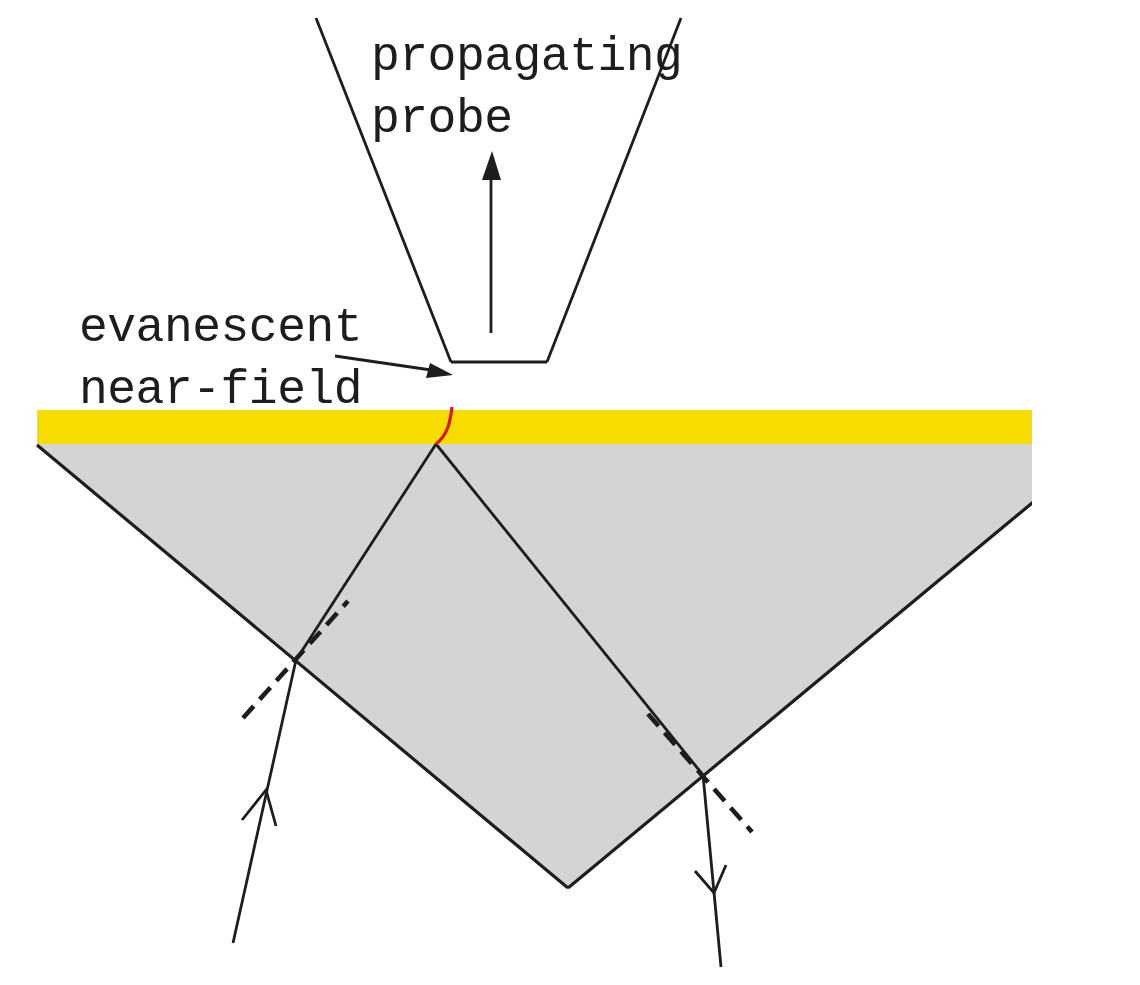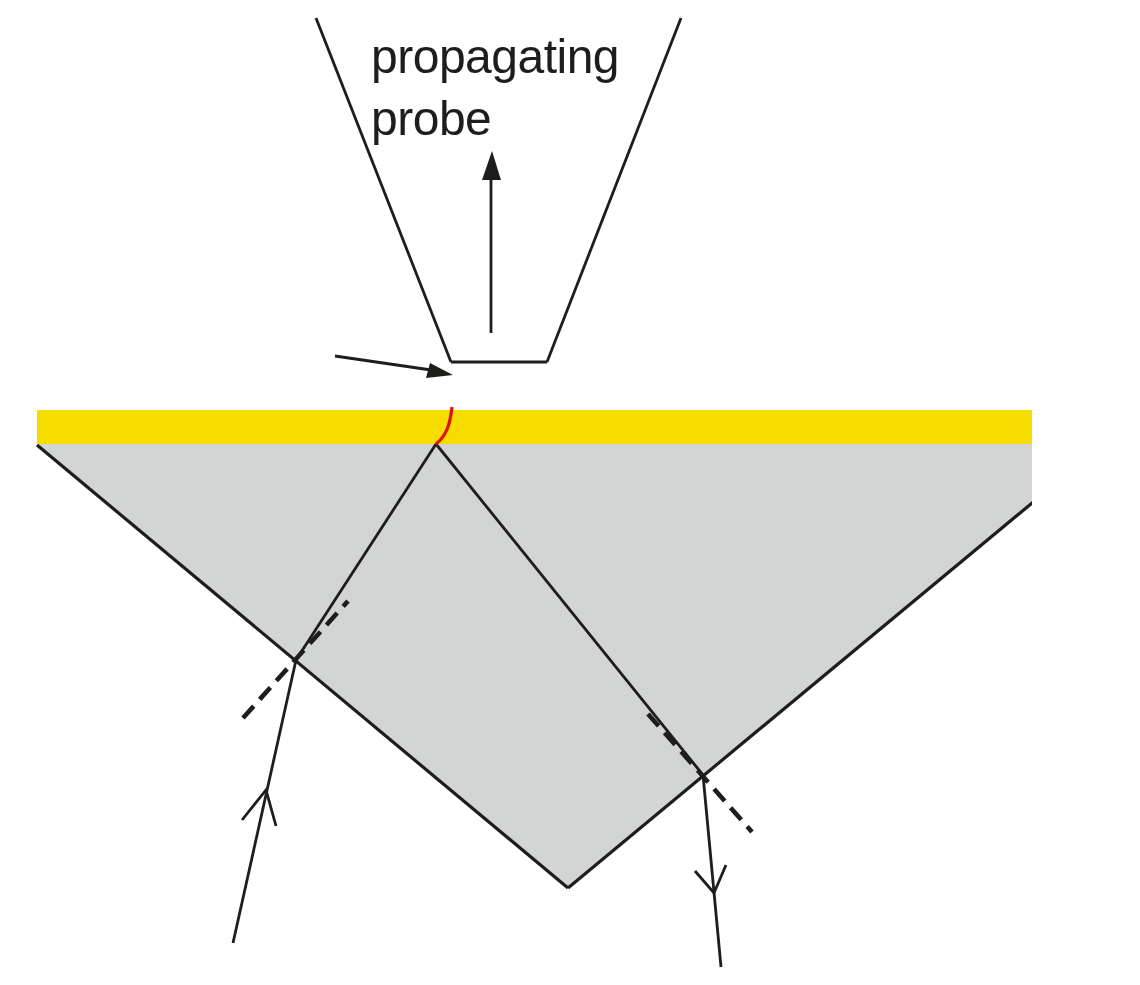--- a/index.html
+++ b/index.html
@@ -2,21 +2,21 @@
 <html><head>
 <meta charset="utf-8">
 <style>
   html, body { margin: 0; padding: 0; background: #ffffff; }
   .stage {
     position: relative;
     width: 1032px;
     height: 985px;
     background: #ffffff;
     overflow: hidden;
-    font-family: Liberation Sans, sans-serif;
+    font-family: Liberation Mono, monospace;
   }
   .stage svg { position: absolute; left: 0; top: 0; }
   .diagram-label {
     position: absolute;
     color: #1d1d1b;
     font-size: 48px;
     line-height: 62px;
     letter-spacing: -0.5px;
     white-space: nowrap;
   }
@@ -71,14 +71,18 @@
 
     <path d="M 452,407 C 450,424 447,435 436,444" fill="none" stroke-width="3.2" stroke="#dc1400"></path>
   </svg>
 
   <div class="diagram-label" id="label-propagating">
     <span>propagating</span>
     <span>probe</span>
   </div>
 
 
+  <div class="diagram-label" id="label-evanescent">
+    <span>evanescent</span>
+    <span>near-field</span>
+  </div>
 
 </div>
 
 </body></html>

